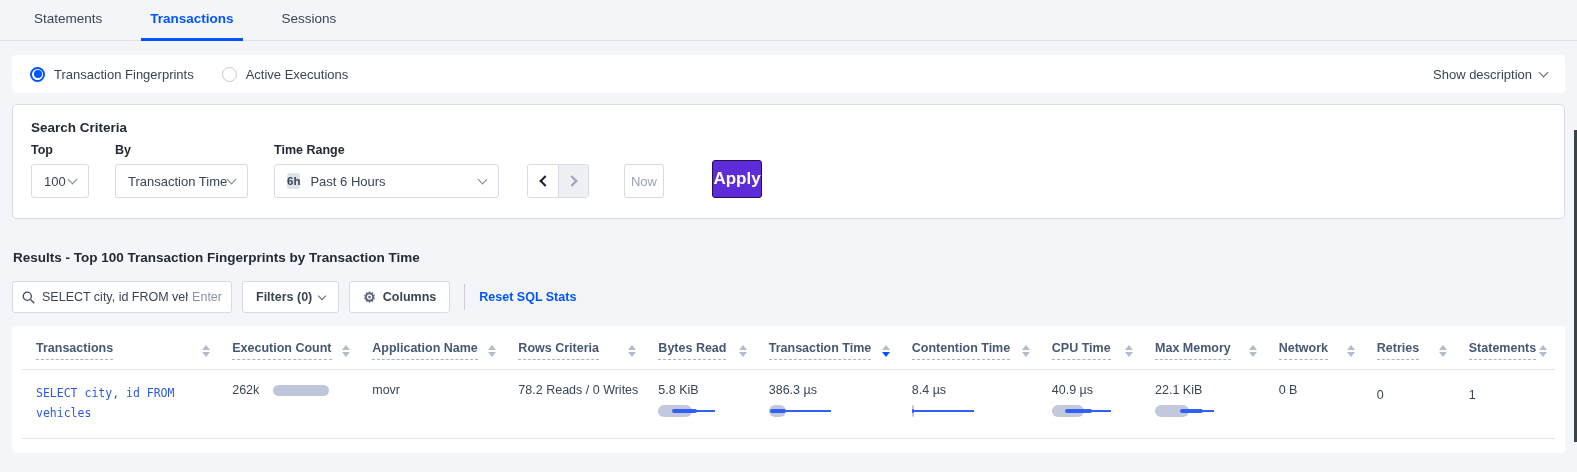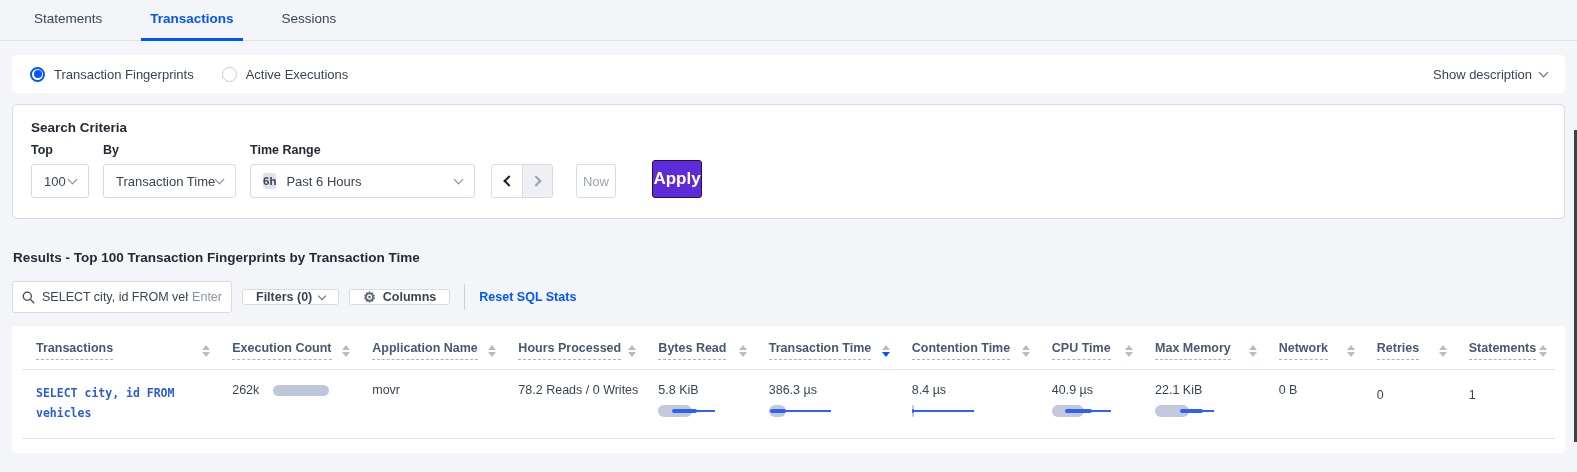--- a/index.html
+++ b/index.html
@@ -23,21 +23,21 @@
   .radio-circle{width:15px;height:15px;border-radius:50%;border:1.5px solid #c4cad6;background:#fff;margin-right:9px;position:relative;flex:none;}
   .radio-opt.selected .radio-circle{border-color:var(--accent);border-width:2px;}
   .radio-opt.selected .radio-circle::after{content:"";position:absolute;inset:1.5px;border-radius:50%;background:var(--accent);}
   .show-desc{margin-left:auto;display:flex;align-items:center;gap:8px;color:var(--text);cursor:pointer;}
 
   .chev{width:7px;height:7px;border-right:1.7px solid #5a6578;border-bottom:1.7px solid #5a6578;transform:rotate(45deg);display:inline-block;margin-top:-3px;}
 
   
   .criteria{margin:11px 12px 0 12px;background:#fff;border:1px solid var(--border);border-radius:5px;padding:15px 18px 20px 18px;}
   .criteria-title{font-weight:bold;font-size:13.5px;color:var(--text-dark);margin-bottom:8px;}
-  .criteria-row{display:flex;align-items:flex-end;gap:14px;}
+  .criteria-row{display:flex;align-items:flex-end;gap:26px;}
   .field{display:flex;flex-direction:column;}
   .field-label{font-weight:bold;font-size:12.5px;color:var(--text-dark);margin-bottom:7px;}
   .select{height:34px;border:1px solid var(--border);border-radius:3px;background:#fff;display:flex;align-items:center;padding:0 12px;cursor:pointer;color:var(--text);}
   .select .chev{margin-left:auto;border-color:#7c8698;}
   .sel-top{width:58px;}
   .sel-by{width:133px;}
   .sel-range{width:225px;}
   .badge-6h{background:#dde1ec;border-radius:3px;font-size:11.5px;font-weight:bold;color:var(--text);padding:2px 0;margin-right:10px;}
   .arrow-group{display:flex;height:34px;border:1px solid var(--border);border-radius:3px;overflow:hidden;margin-left:2px;}
   .arrow-btn{width:30px;display:flex;align-items:center;justify-content:center;background:#fff;cursor:pointer;border:none;}
@@ -48,42 +48,42 @@
   .arr.right{transform:rotate(-45deg);margin-right:3px;border-color:#9aa3b5;}
   .now-btn{height:34px;width:40px;border:1px solid var(--border);border-radius:3px;background:#fff;color:#9aa3b5;font-size:13px;margin-left:9px;cursor:pointer;font-family:inherit;}
   .apply-btn{height:38px;width:50px;margin-left:22px;background:var(--purple);border:1px solid var(--purple-border);border-radius:3px;color:#fff;font-weight:bold;font-size:17px;cursor:pointer;font-family:inherit;}
 
   
   .results-heading{margin:31px 4px 0 13px;font-weight:bold;font-size:13.5px;color:var(--text-dark);}
   .results-controls{display:flex;align-items:center;margin:16px 12px 0 12px;height:32px;}
   .searchbox{width:220px;height:32px;border:1px solid var(--border);border-radius:3px;background:#fff;display:flex;align-items:center;padding:0 9px;}
   .searchbox input{border:none;outline:none;flex:1;min-width:0;font-size:12.5px;color:var(--text);background:transparent;font-family:inherit;margin-left:7px;}
   .enter-hint{color:var(--text-muted);font-size:12.5px;margin-left:4px;}
-  .btn-plain{height:16px;border:1px solid var(--border);border-radius:3px;background:#fff;display:flex;align-items:center;gap:7px;padding:0 13px;margin-left:10px;font-weight:bold;color:var(--text);font-size:12.5px;cursor:pointer;font-family:inherit;}
+  .btn-plain{height:32px;border:1px solid var(--border);border-radius:3px;background:#fff;display:flex;align-items:center;gap:7px;padding:0 13px;margin-left:10px;font-weight:bold;color:var(--text);font-size:12.5px;cursor:pointer;font-family:inherit;}
   .btn-plain .chev{width:6px;height:6px;}
   .gear{font-size:14px;color:#5a6578;line-height:1;}
   .agg-stats{margin-left:auto;color:var(--text-soft);font-size:12.5px;white-space:nowrap;}
   .agg-stats b{color:var(--text-dark);}
   .vdiv{width:1px;height:26px;background:#c9cfdc;margin:0 14px;}
   .reset-link{color:var(--accent);font-weight:bold;font-size:12.5px;cursor:pointer;white-space:nowrap;margin-right:2px;}
 
   
   .table-panel{margin:13px 12px 0 12px;background:#fff;border-radius:4px;padding:0 10px 14px 10px;}
   table{border-collapse:collapse;width:100%;table-layout:fixed;}
   th{padding:15px 4px 9px 14px;text-align:left;vertical-align:middle;}
   .th-inner{display:flex;align-items:center;}
   .th-label{font-weight:bold;font-size:12.5px;color:var(--text-soft);border-bottom:1px dashed #aab2c2;padding-bottom:4px;white-space:nowrap;cursor:pointer;}
   .sorter{margin-left:auto;display:flex;flex-direction:column;gap:2px;align-items:center;cursor:pointer;padding-right:4px;}
   .tri-up{width:0;height:0;border-left:4px solid transparent;border-right:4px solid transparent;border-bottom:5px solid #b4bccb;}
   .tri-down{width:0;height:0;border-left:4px solid transparent;border-right:4px solid transparent;border-top:5px solid #b4bccb;}
   .sorter.desc .tri-down{border-top-color:var(--accent);}
   thead tr{border-bottom:1px solid var(--divider);}
   tbody tr{border-bottom:1px solid var(--divider);}
   td{padding:13px 4px 15px 14px;vertical-align:top;font-size:12.5px;color:var(--text);}
-  .sql-link{font-family:"DejaVu Sans Mono",monospace;font-size:11.5px;color:var(--link);font-weight:bold;line-height:1.75;cursor:pointer;display:inline-block;}
+  .sql-link{font-family:"DejaVu Sans Mono",monospace;font-size:11.5px;color:var(--link);font-weight:normal;line-height:1.75;cursor:pointer;display:inline-block;}
   .count-cell{display:flex;align-items:center;gap:14px;}
   .count-bar{height:11px;width:56px;border-radius:6px;background:var(--bar-gray);flex:none;}
   .minibar{position:relative;width:62px;height:12px;margin-top:8px;}
   .minibar .line{position:absolute;top:5px;left:0;height:2px;background:var(--bar-blue);}
   .minibar .gray{position:absolute;top:0;left:0;height:12px;border-radius:6px;background:#c3c9dc;}
   .minibar .mean{position:absolute;top:4px;height:4px;background:var(--bar-blue);border-radius:2px;}
 
   .scrollbar-thumb{position:absolute;right:0;top:130px;width:3px;height:312px;background:#3a4547;}
 
   i{font-style:normal;}
@@ -213,21 +213,21 @@
             <div class="th-inner">
               <span class="th-label">Application Name</span>
               <span class="sorter">
                 <i class="tri-up"></i>
                 <i class="tri-down"></i>
               </span>
             </div>
           </th>
         <th>
             <div class="th-inner">
-              <span class="th-label">Hours Processed</span>
+              <span class="th-label">Rows Criteria</span>
               <span class="sorter">
                 <i class="tri-up"></i>
                 <i class="tri-down"></i>
               </span>
             </div>
           </th>
         <th>
             <div class="th-inner">
               <span class="th-label">Bytes Read</span>
               <span class="sorter">

